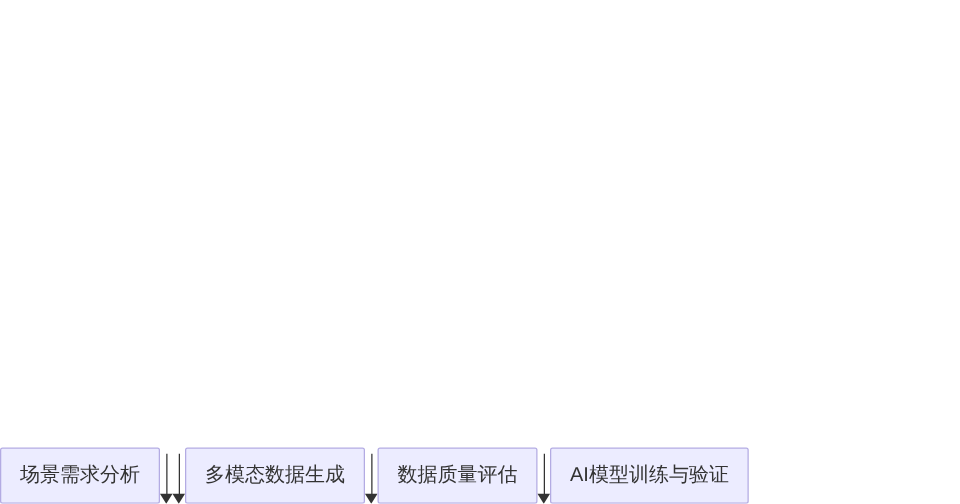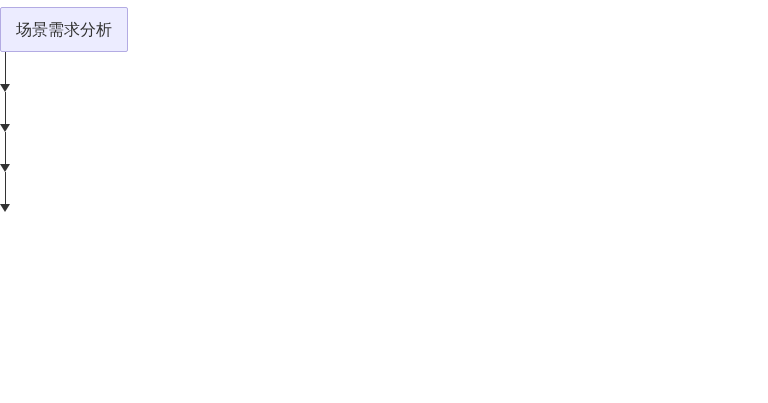--- a/index.html
+++ b/index.html
@@ -8,22 +8,22 @@
     background: #ffffff;
     width: 768px;
     height: 403px;
     overflow: hidden;
     font-family: "Liberation Sans", "DejaVu Sans", sans-serif;
   }
   .canvas {
     width: 768px;
     height: 403px;
     display: flex;
-    flex-direction: column;
-    align-items: flex-start;
+    flex-direction: row;
+    align-items: flex-end;
     padding-top: 7px;
     box-sizing: border-box;
   }
   .node {
     background: var(--node-fill, #ECECFF);
     border: 1px solid var(--node-border, #b3abe3);
     border-radius: 2px;
     color: var(--text-color, #333333);
     font-size: 16px;
     height: 45px;
@@ -69,26 +69,35 @@
     <div class="line"></div>
     <div class="head"></div>
   </div>
 
 
   <div class="arrow">
     <div class="line"></div>
     <div class="head"></div>
   </div>
 
+  <div class="node">
+    <span>多模态数据生成</span>
+  </div>
 
   <div class="arrow">
     <div class="line"></div>
     <div class="head"></div>
   </div>
 
+  <div class="node">
+    <span>数据质量评估</span>
+  </div>
 
   <div class="arrow">
     <div class="line"></div>
     <div class="head"></div>
   </div>
 
+  <div class="node">
+    <span>AI模型训练与验证</span>
+  </div>
 
 </div>
 
 </body></html>

